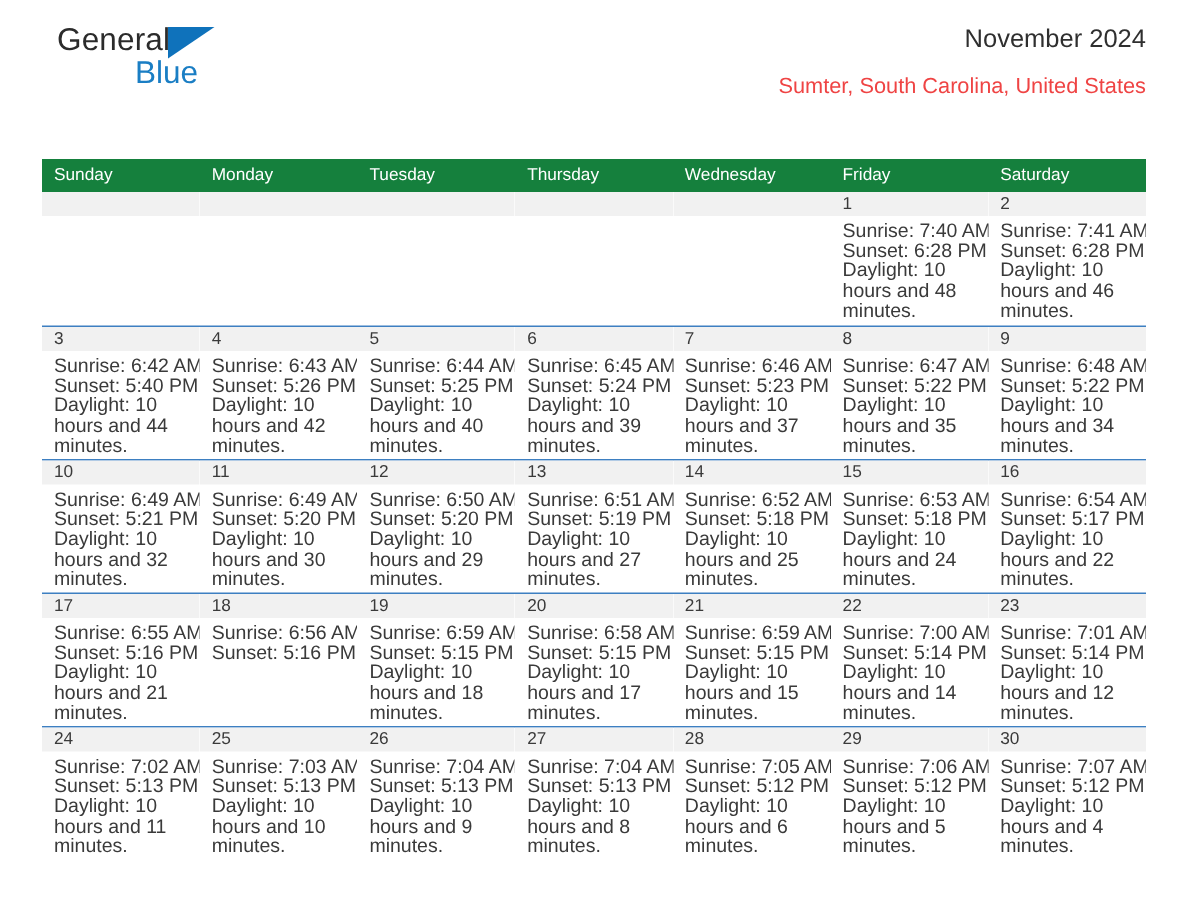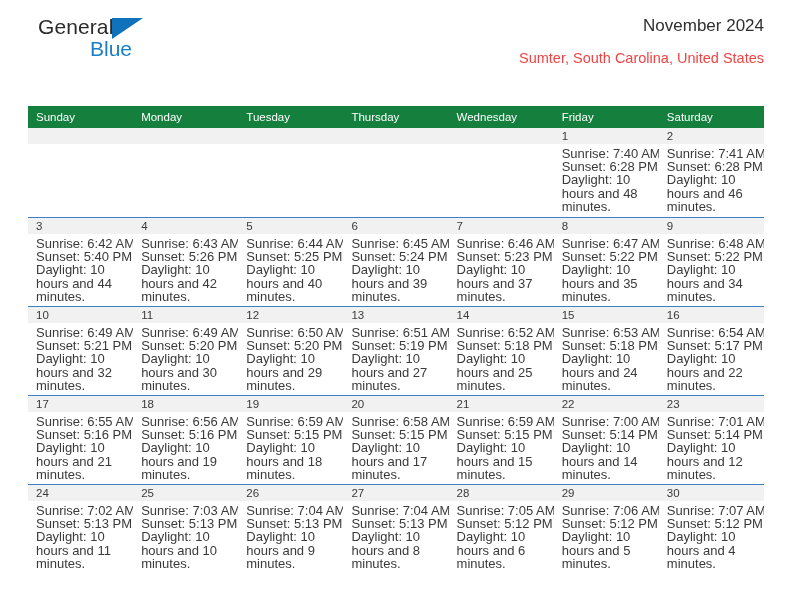--- a/index.html
+++ b/index.html
@@ -386,21 +386,20 @@
               <div class="daylight">Daylight: 10 hours and 21 minutes.</div>
             </div>
           </div>
           <div class="daycell">
             <div class="daynum-band">
               <span class="daynum">18</span>
             </div>
             <div class="dayinfo">
               <div class="sunrise">Sunrise: 6:56 AM</div>
               <div class="sunset">Sunset: 5:16 PM</div>
-              <div class="daylight">Daylight: 10 hours and 19 minutes.</div>
             </div>
           </div>
           <div class="daycell">
             <div class="daynum-band">
               <span class="daynum">19</span>
             </div>
             <div class="dayinfo">
               <div class="sunrise">Sunrise: 6:59 AM</div>
               <div class="sunset">Sunset: 5:15 PM</div>
               <div class="daylight">Daylight: 10 hours and 18 minutes.</div>

